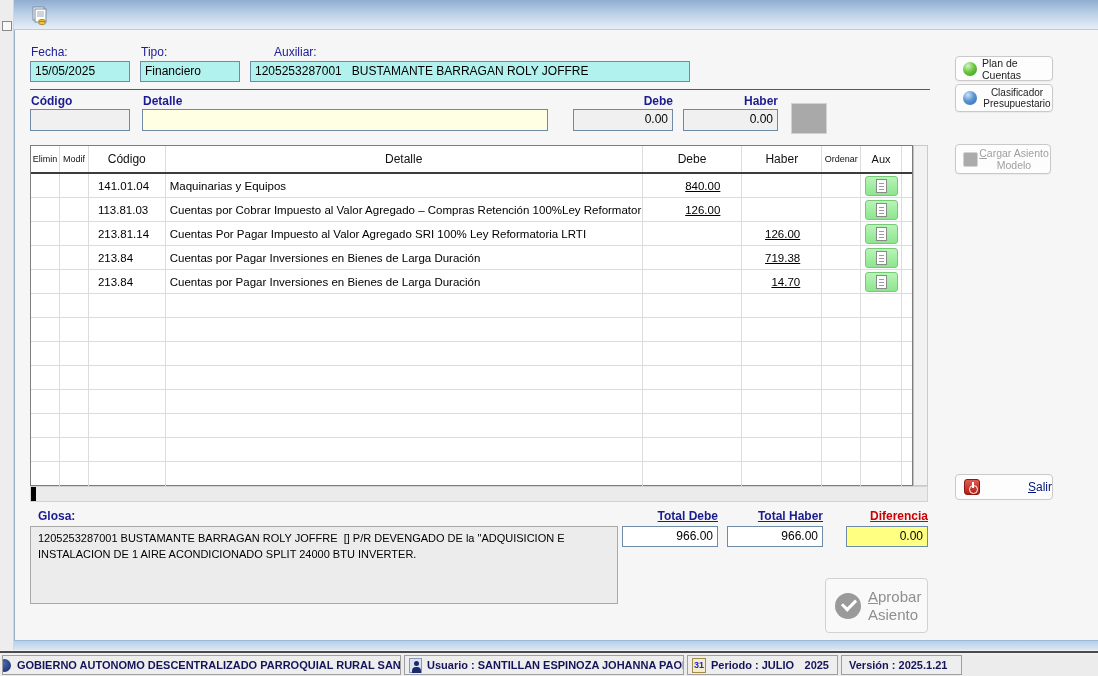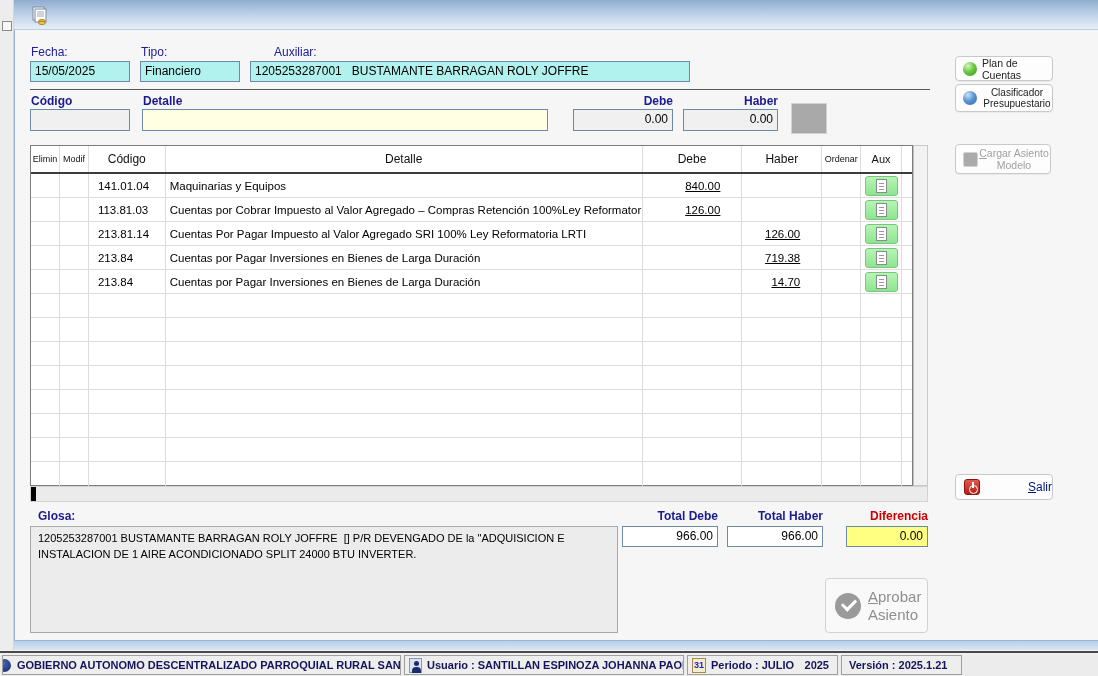--- a/index.html
+++ b/index.html
@@ -51,23 +51,23 @@
       font-size:11px; color:#222; box-shadow:0 1px 1px rgba(0,0,0,0.05); }
   .sphere { width:14px; height:14px; border-radius:50%; flex:none; }
   .sphere-green { background:radial-gradient(circle at 35% 28%, #d6f5c8 0%, #6cc83e 45%, #2f9422 100%); }
   .sphere-blue { background:radial-gradient(circle at 35% 28%, #cfe2f5 0%, #5b96d2 45%, #2f66a8 100%); }
   .gray-square { background:#ababab; border:1px solid #d2d2d2; }
   .btn-2line { text-align:center; line-height:1.15; flex:1; }
   .disabled-txt { color:#a0a0a0; }
   .accel { text-decoration:underline; }
 
   
-  .glosa-box { left:30px; top:526px; width:588px; height:107px; background:#ececec; border:1px solid #a9a9a9; font-size:11px; color:#000;
+  .glosa-box { left:30px; top:526px; width:588px; height:78px; background:#ececec; border:1px solid #a9a9a9; font-size:11px; color:#000;
       padding:4px 7px; white-space:pre-wrap; line-height:1.45; }
-  .total-lbl { font-size:12px; font-weight:bold; color:#1b1b8f; text-align:right; }
+  .total-lbl { font-size:12px; font-weight:bold; color:#1b1b8f; text-align:right;text-decoration:underline; }
   .red-lbl { color:#cc0000; }
   .diff-field { background:#ffff82; }
 
   
   .aprobar { left:825px; top:578px; width:103px; height:55px; background:#f9f9f9; border:1px solid #d2d2d2; border-radius:4px;
       display:flex; align-items:center; gap:7px; padding-left:9px; cursor:pointer; }
   .check-circle { width:26px; height:26px; border-radius:50%; background:#9a9a9a; flex:none; position:relative; }
   .check-circle::after { content:""; position:absolute; left:7px; top:6px; width:11px; height:6px;
       border-left:3px solid #fff; border-bottom:3px solid #fff; transform:rotate(-45deg); }
   .aprobar-txt { font-size:15px; color:#8f8f8f; line-height:1.15; }

